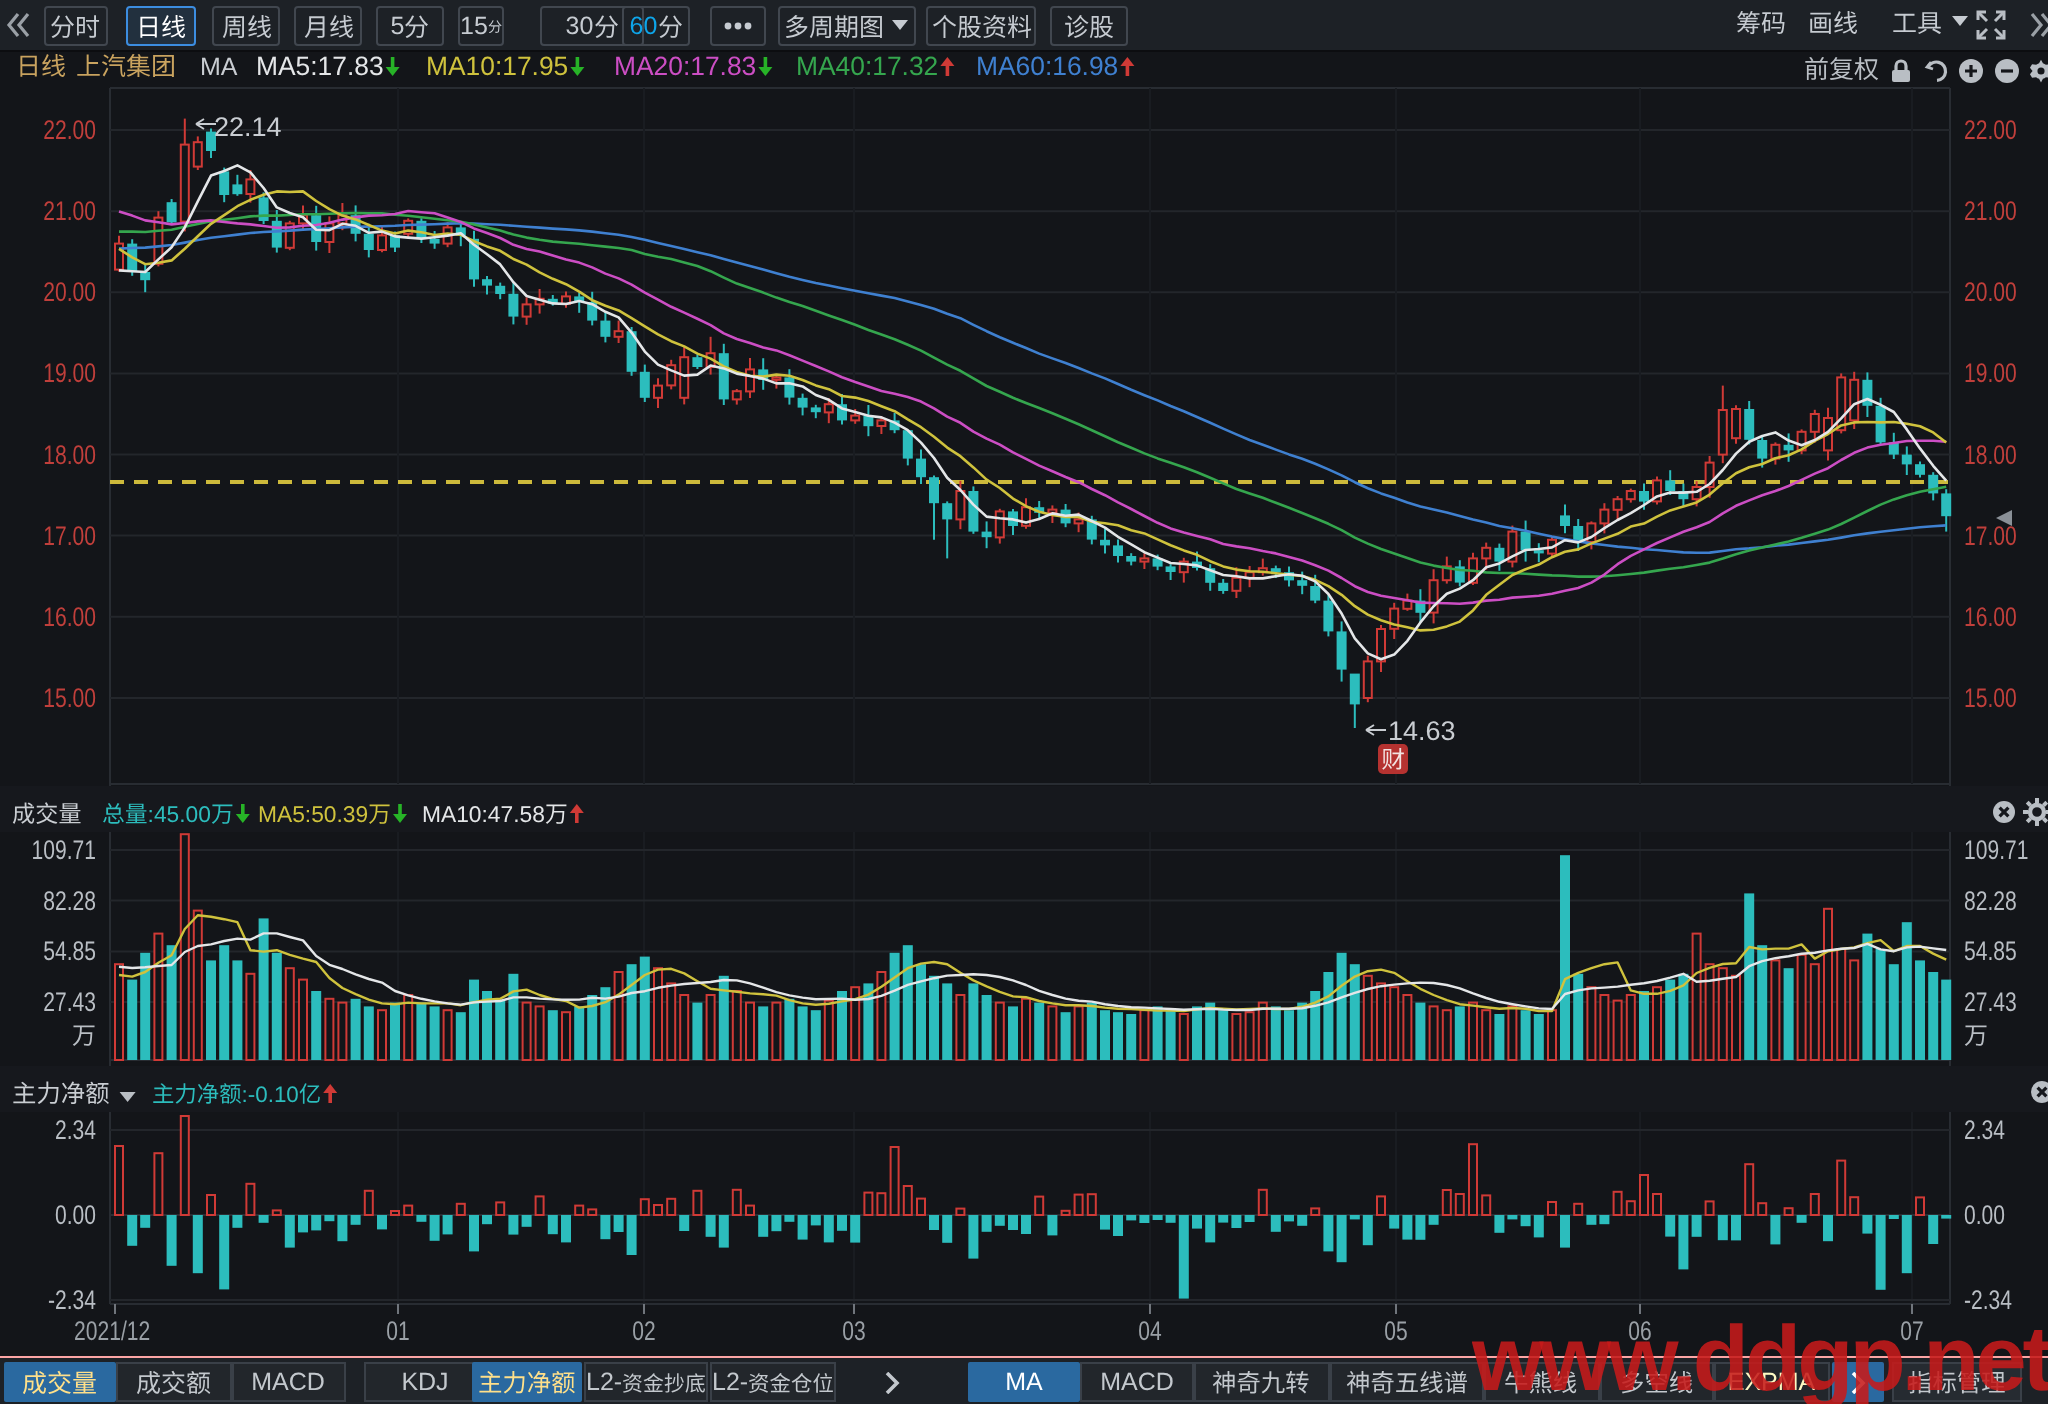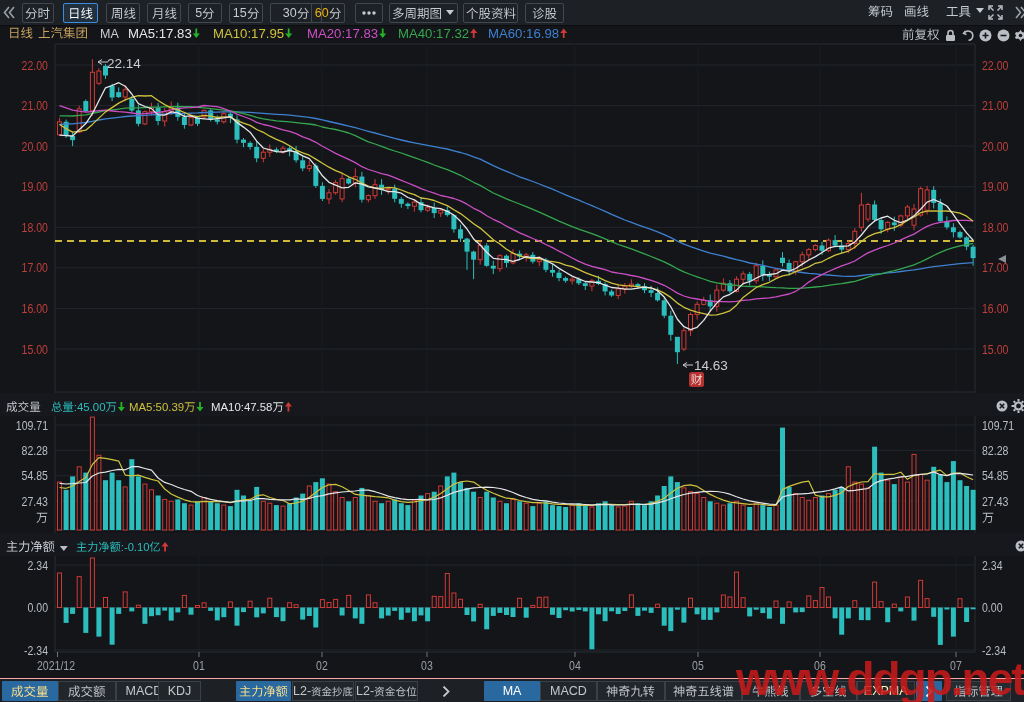--- a/index.html
+++ b/index.html
@@ -829,34 +829,34 @@
           <use href="#u6708" x="0" fill="#c6cbd1"></use>
           <use href="#u7ebf" x="1000" fill="#c6cbd1"></use>
         </svg>
       </div>
       <div class="btn " style="left:188.0px;width:34.0px">
         <span style="color:#c6cbd1">5</span>
         <svg width="12.5" height="12.5" viewBox="0 0 1000 1000" style="vertical-align:-0.13em">
           <use href="#u5206" x="0" fill="#c6cbd1"></use>
         </svg>
       </div>
-      <div class="btn " style="left:229.0px;width:34.0px">
+      <div class="btn " style="left:229.0px;width:23px">
         <span style="color:#c6cbd1">15</span>
         <svg width="12.5" height="12.5" viewBox="0 0 1000 1000" style="vertical-align:-0.13em">
           <use href="#u5206" x="0" fill="#c6cbd1"></use>
         </svg>
       </div>
       <div class="btn " style="left:270.0px;width:52px">
         <span style="color:#c6cbd1">30</span>
         <svg width="12.5" height="12.5" viewBox="0 0 1000 1000" style="vertical-align:-0.13em">
           <use href="#u5206" x="0" fill="#c6cbd1"></use>
         </svg>
       </div>
       <div class="btn " style="left:311.0px;width:34.0px">
-        <span style="color:#eab308">60</span>
+        <span style="color:#0ea5e9">60</span>
         <svg width="12.5" height="12.5" viewBox="0 0 1000 1000" style="vertical-align:-0.13em">
           <use href="#u5206" x="0" fill="#c6cbd1"></use>
         </svg>
       </div>
       <div class="btn " style="left:355.0px;width:28.0px">
         <svg width="14" height="4" viewBox="0 0 14 4" style="vertical-align:1px">
           <circle cx="2" cy="2" r="1.7" fill="#c6cbd1"></circle>
           <circle cx="7" cy="2" r="1.7" fill="#c6cbd1"></circle>
           <circle cx="12" cy="2" r="1.7" fill="#c6cbd1"></circle>
         </svg>
@@ -948,21 +948,21 @@
       <div class="btn b out" style="left:58.0px;width:57.5px">
         <svg width="37.5" height="12.5" viewBox="0 0 3000 1000" style="vertical-align:-0.13em">
           <use href="#u6210" x="0" fill="#c3c8cd"></use>
           <use href="#u4ea4" x="1000" fill="#c3c8cd"></use>
           <use href="#u989d" x="2000" fill="#c3c8cd"></use>
         </svg>
       </div>
       <div class="btn b out" style="left:115.5px;width:57.0px">
         <span style="color:#c3c8cd">MACD</span>
       </div>
-      <div class="btn b out" style="left:158px;width:43px">
+      <div class="btn b out" style="left:182px;width:61px">
         <span style="color:#c3c8cd">KDJ</span>
       </div>
       <div class="btn sel b" style="left:236.0px;width:55.0px">
         <svg width="48.8" height="12.2" viewBox="0 0 4000 1000" style="vertical-align:-0.13em">
           <use href="#u4e3b" x="0" fill="#ffe08a"></use>
           <use href="#u529b" x="1000" fill="#ffe08a"></use>
           <use href="#u51c0" x="2000" fill="#ffe08a"></use>
           <use href="#u989d" x="3000" fill="#ffe08a"></use>
         </svg>
       </div>

